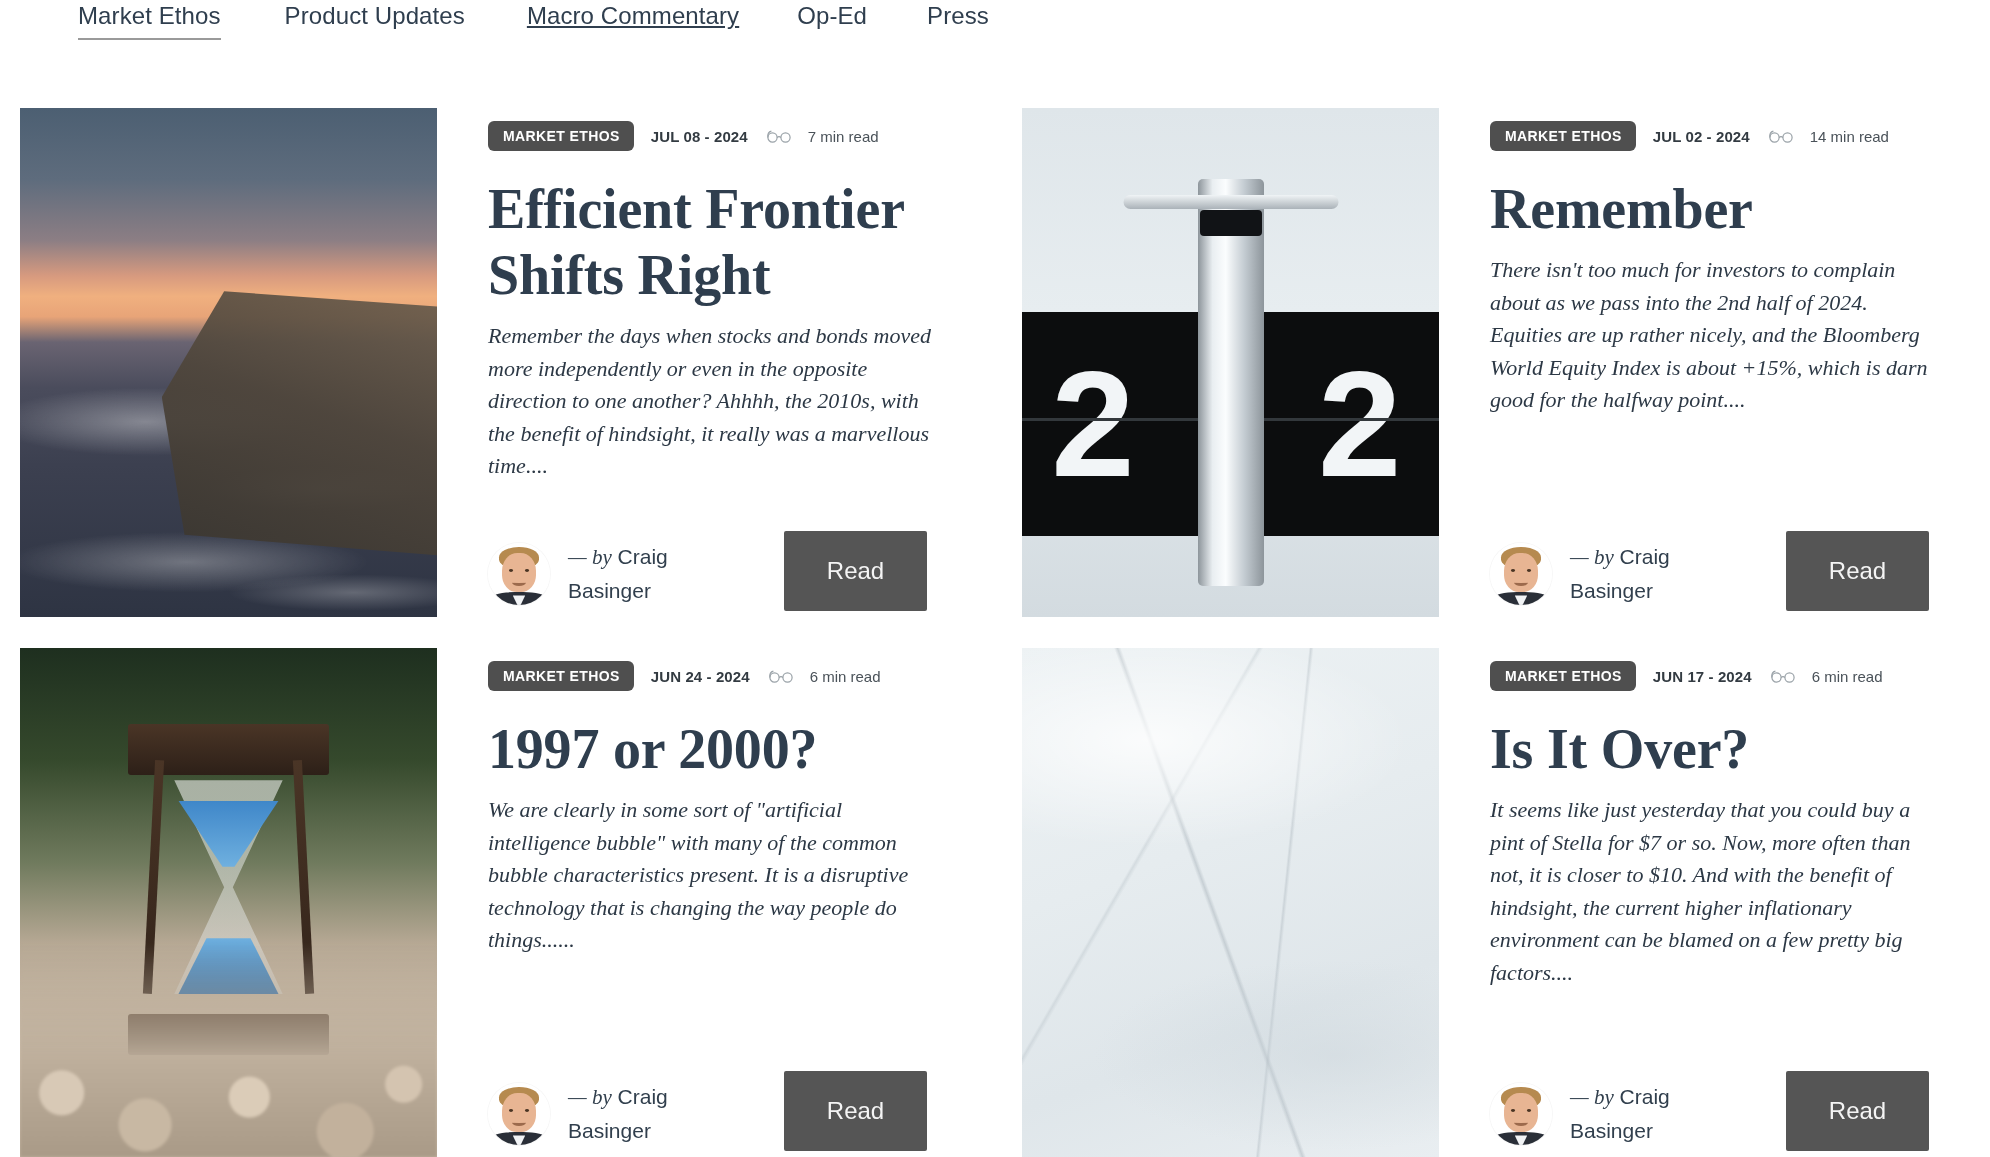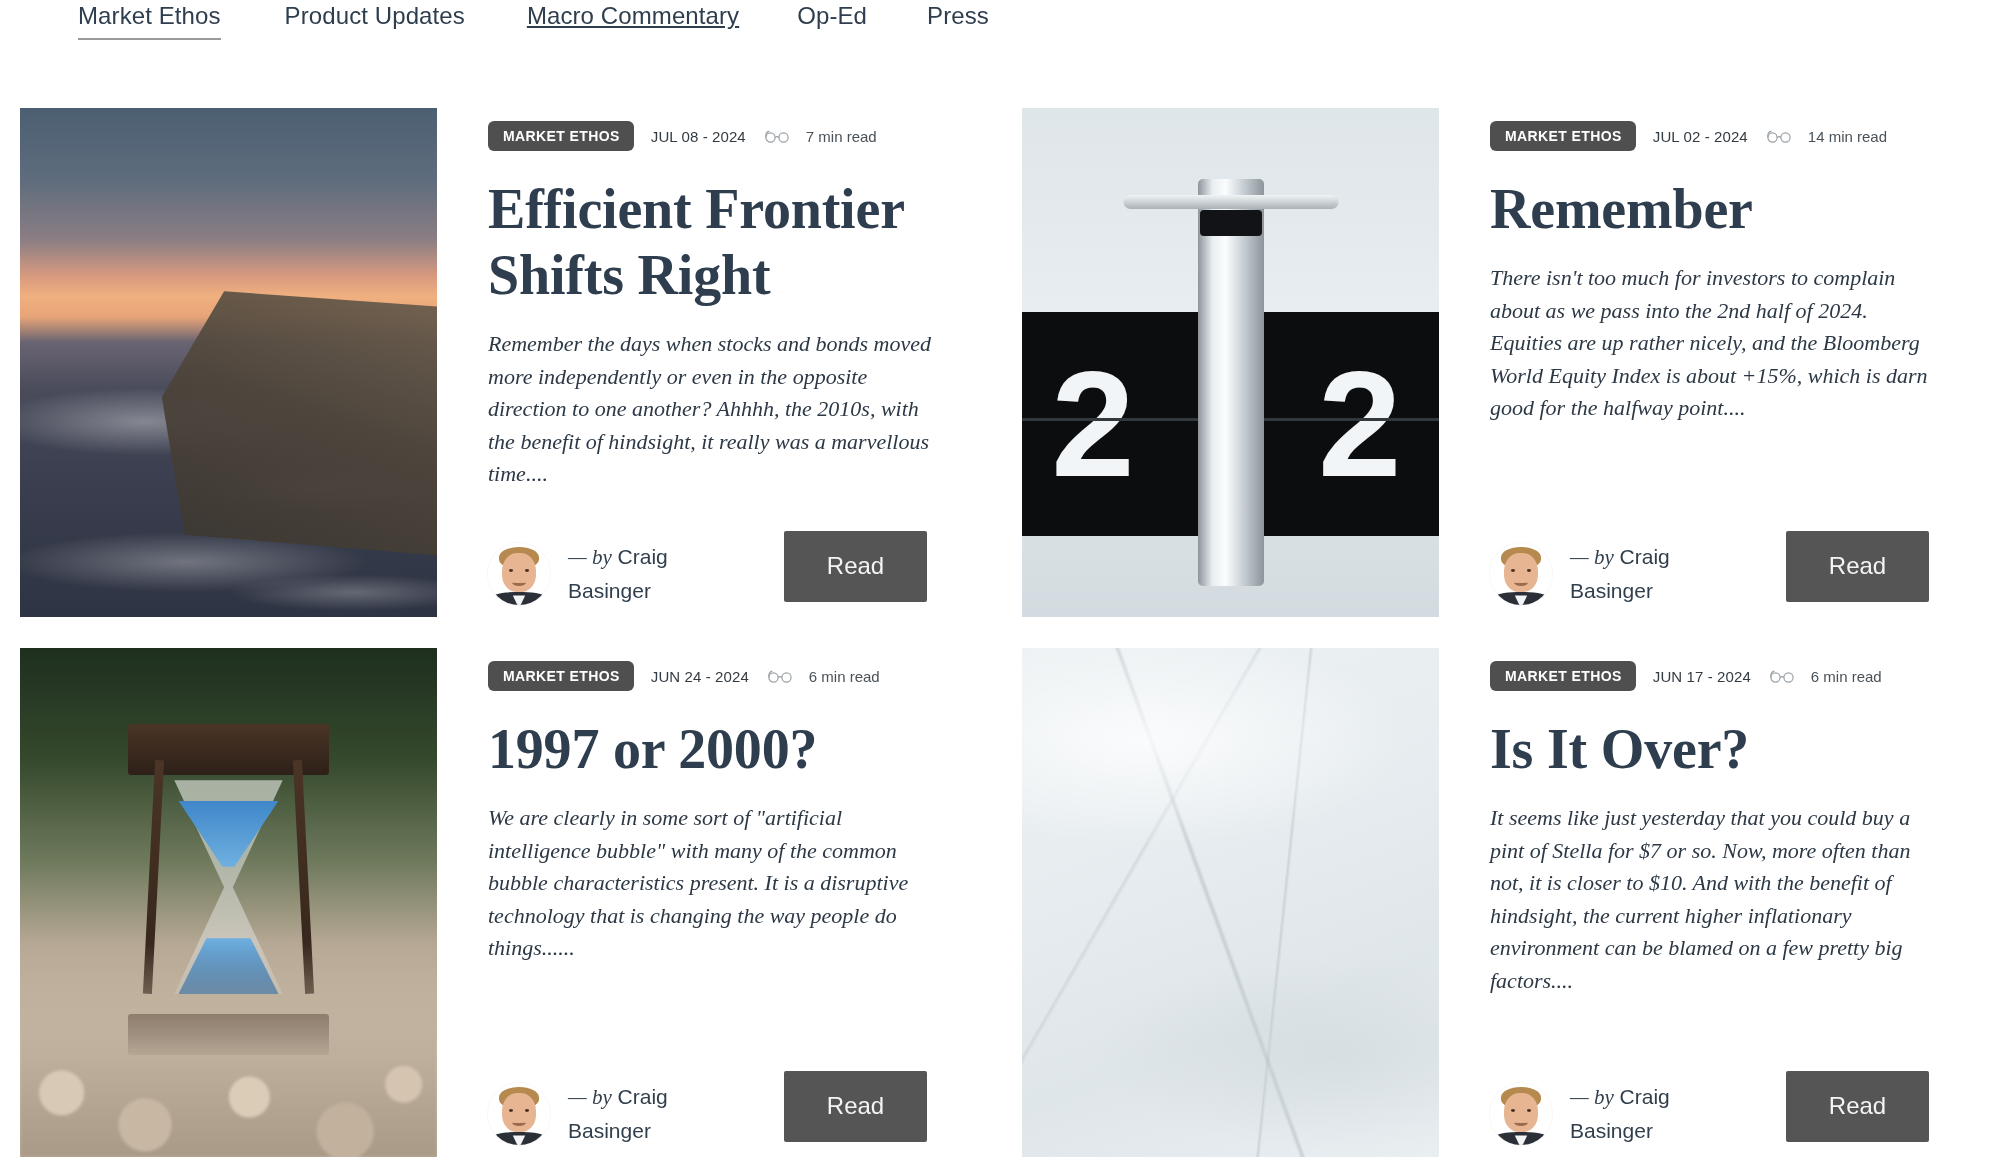--- a/index.html
+++ b/index.html
@@ -93,21 +93,21 @@
     font-weight: bold;
     letter-spacing: 0.4px;
     border-radius: 6px;
     padding: 8px 14px 8px 15px;
     line-height: 1;
     white-space: nowrap;
     cursor: pointer;
   }
   .meta-date {
     font-size: 15px;
-    font-weight: normal;
+    font-weight: bold;
     color: #333b42;
     margin-left: 17px;
     letter-spacing: 0.1px;
     white-space: nowrap;
   }
   .glasses-icon {
     margin-left: 18px;
     display: inline-flex;
     align-items: center;
   }
@@ -132,21 +132,21 @@
     max-width: 440px;
   }
 
   
   .card-excerpt {
     font-family: "Liberation Serif", serif;
     font-style: italic;
     font-size: 22px;
     line-height: 1.48;
     color: #2c3845;
-    margin-top: 20px;
+    margin-top: 12px;
     max-width: 448px;
   }
 
   
   .card-footer {
     position: absolute;
     left: 51px;
     bottom: 8px;
     width: 510px;
     display: flex;
@@ -171,21 +171,21 @@
   }
   .byline .by-it {
     font-family: "Liberation Serif", serif;
     font-style: italic;
   }
   .read-btn {
     position: absolute;
     left: 296px;
     top: -9px;
     width: 143px;
-    height: 71px;
+    height: 80px;
     background: #555555;
     color: #f4f4f4;
     font-size: 24px;
     display: flex;
     align-items: center;
     justify-content: center;
     border: none;
     cursor: pointer;
     border-radius: 2px;
     font-family: "Liberation Sans", sans-serif;

